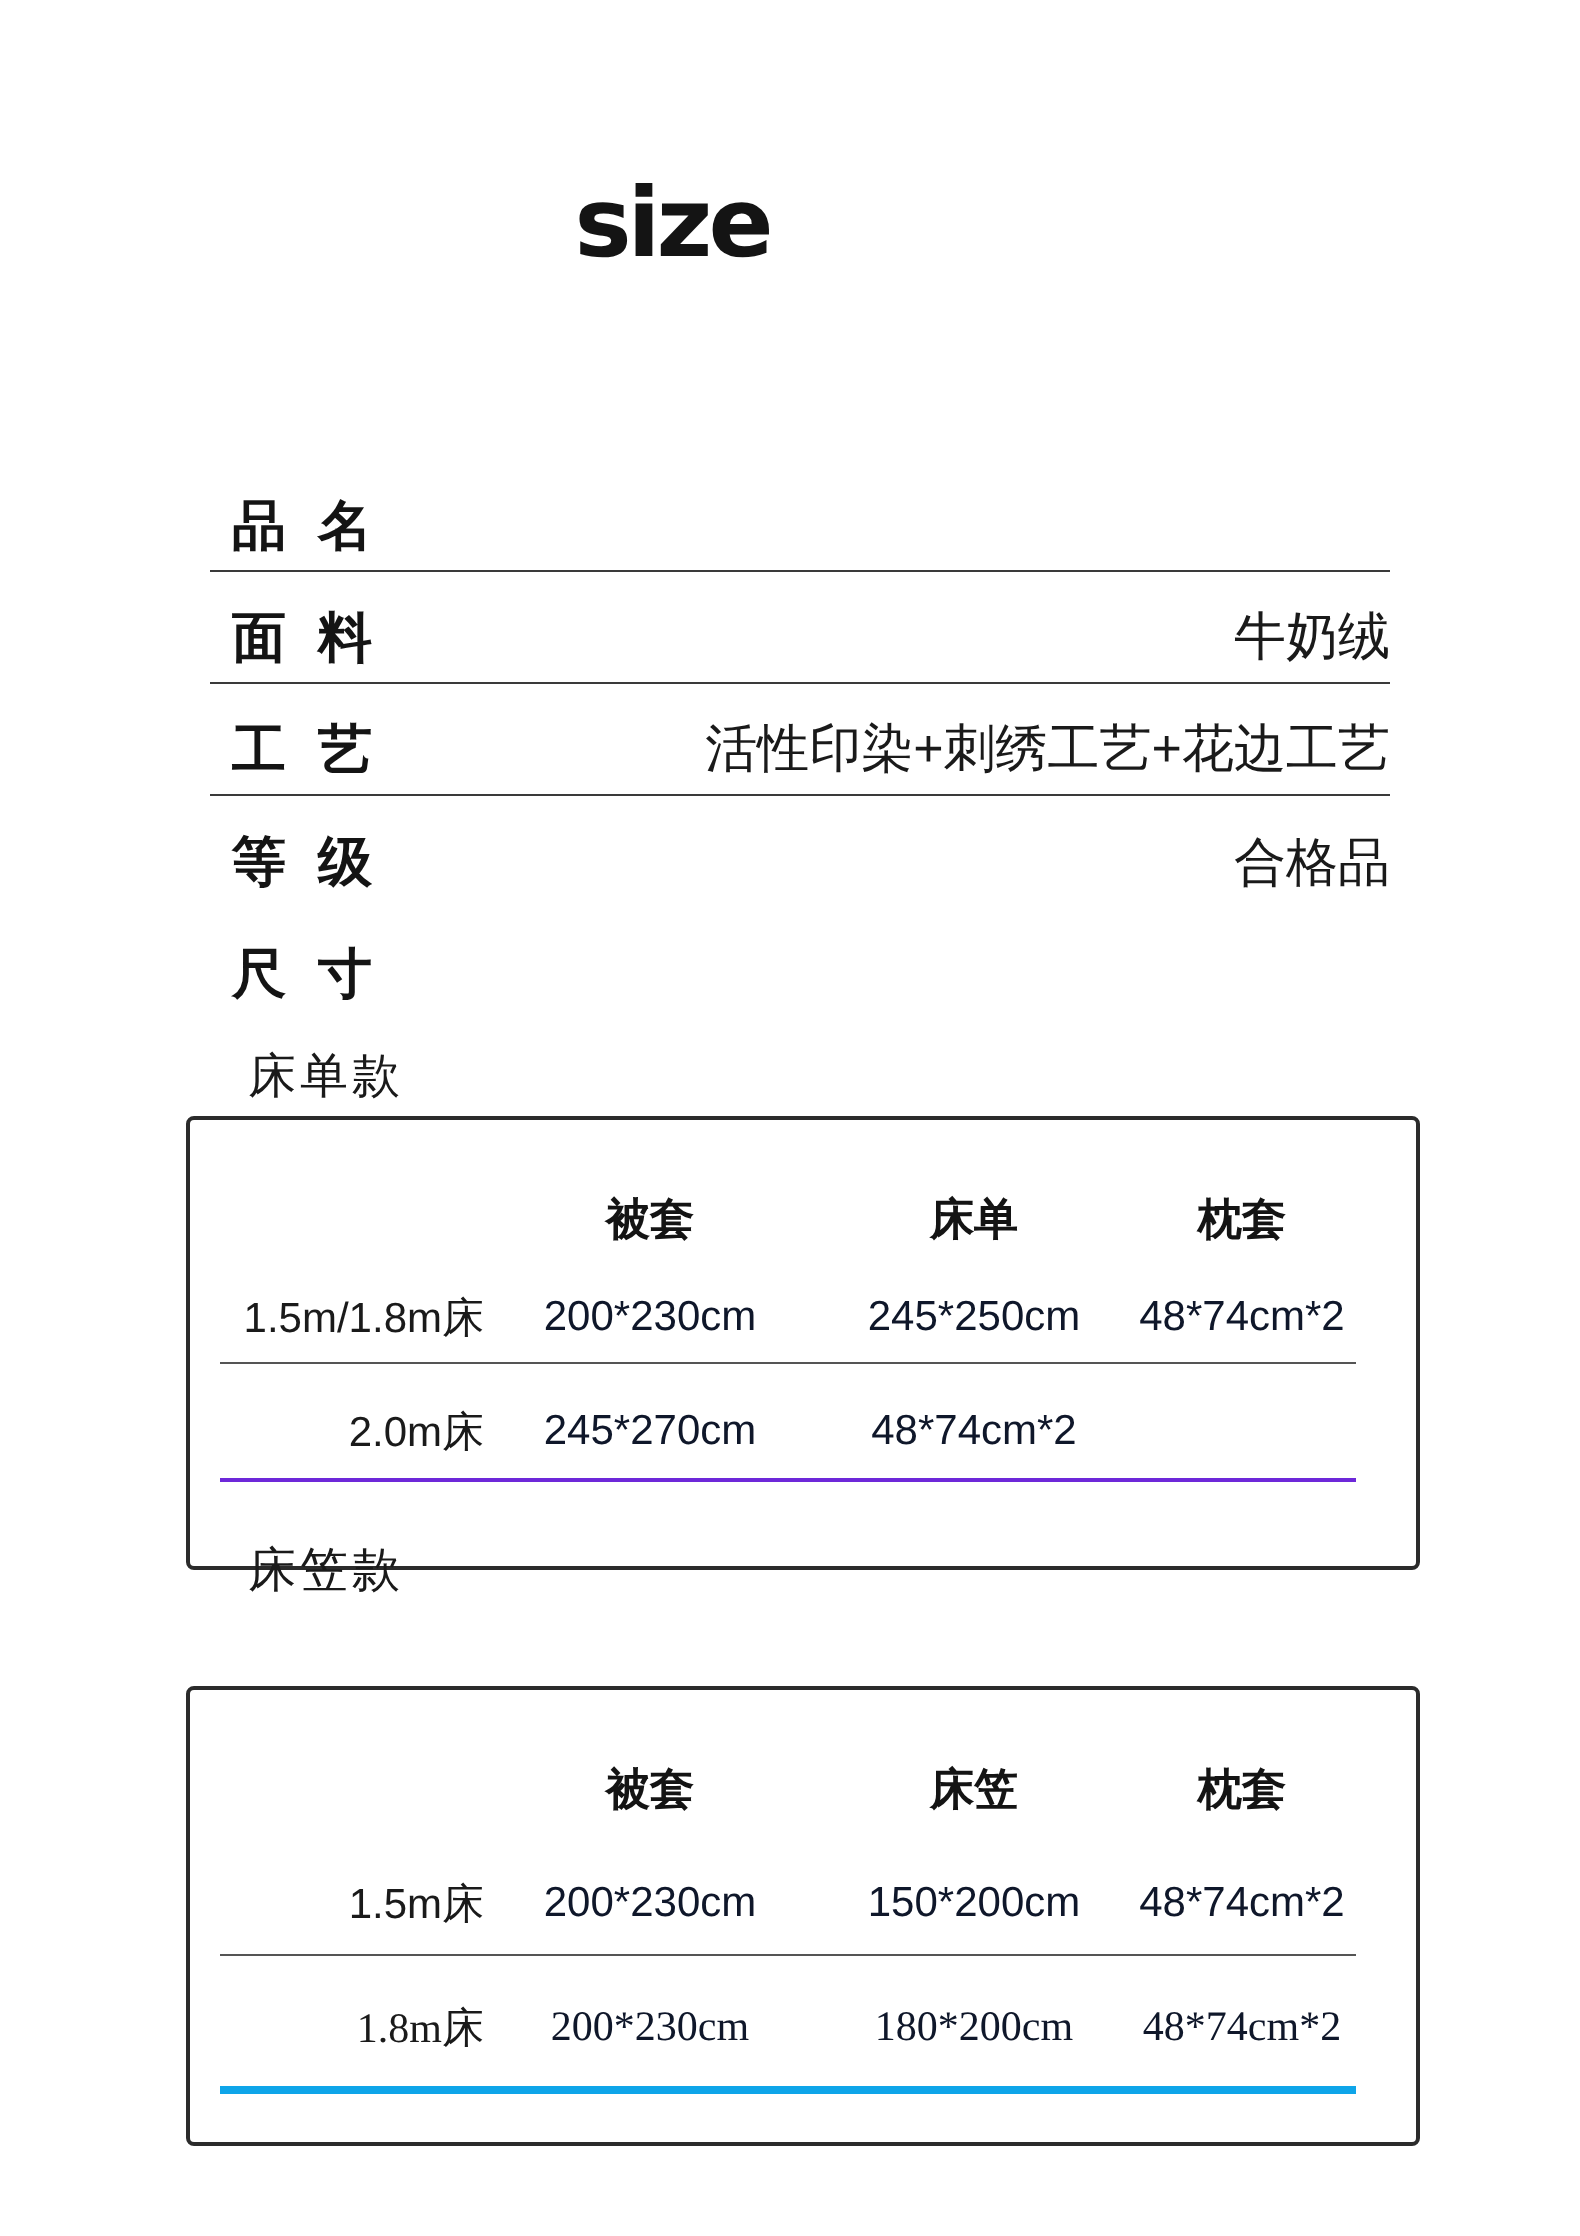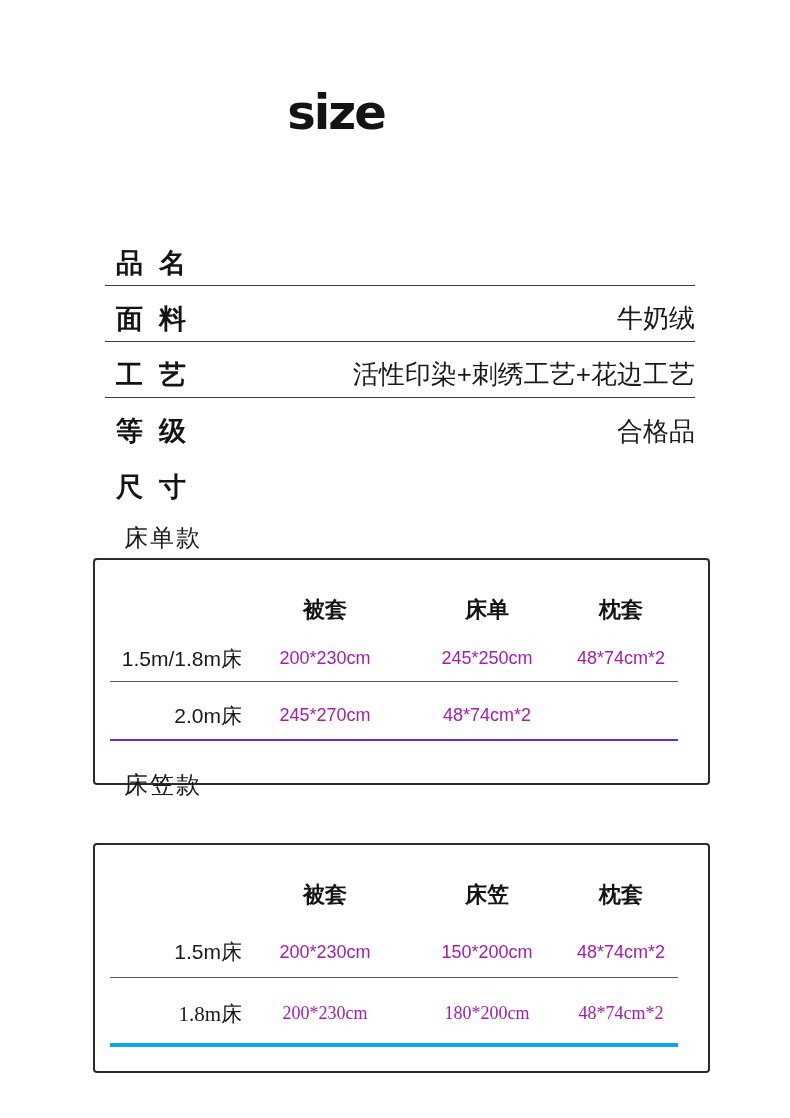--- a/index.html
+++ b/index.html
@@ -42,21 +42,21 @@
   
   .card {
     position:absolute; left:93px; width:617px;
     border:2px solid #2b2b2b; border-radius:4px;
     background:#fff; padding:24px 30px 0 15px;
   }
   .card-1 { top:558px; height:227px; }
   .card-2 { top:843px; height:230px; }
 
   .trow { display:grid; grid-template-columns:132px 166px 158px 110px; align-items:center; }
-  .trow .cell { text-align:center; font-size:18px; color:#a21caf; }
+  .trow .cell { text-align:center; font-size:21px; color:#0f172a; }
   .trow .rowname { text-align:right; font-size:21px; padding-left:4px; color:#1a1a1a; }
   .thead { height:52px; }
   .thead .cell { font-weight:bold; font-size:22px; color:#141414; }
 
   .card-1 .r1 { height:46px; border-bottom:1px solid #555; }
   .card-1 .r2 { height:59px; border-bottom:2px solid #6d28d9; padding-top:10px; }
   .card-2 .r1 { height:57px; border-bottom:1px solid #555; padding-top:6px; }
   .card-2 .r2 { height:69px; border-bottom:4px solid #0ea5e9; padding-top:6px;font-family:Liberation Serif, serif; }
 </style>
 </head>

